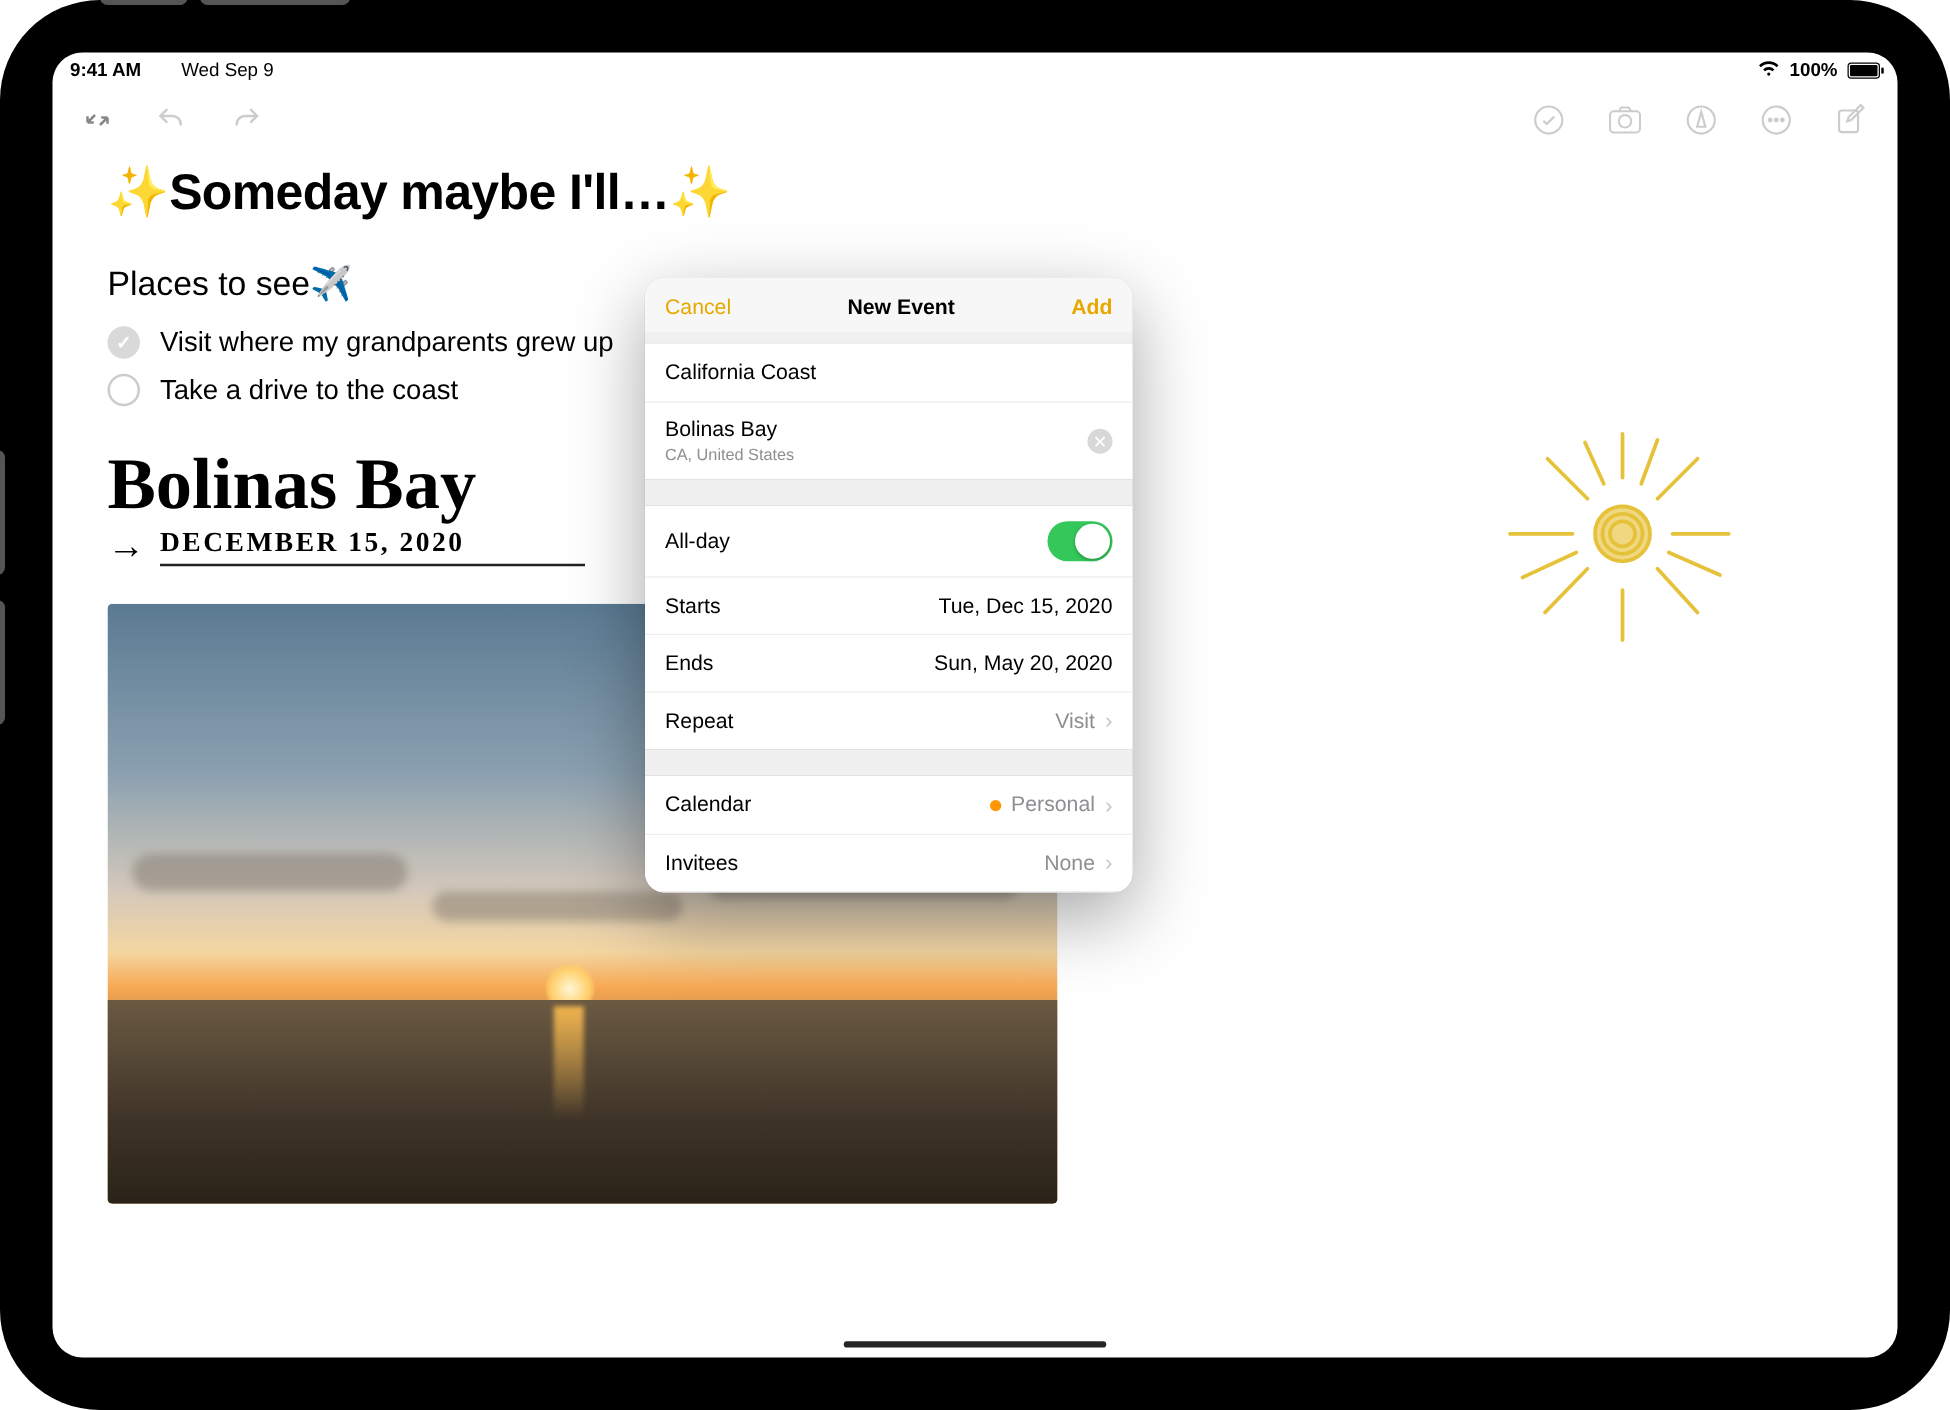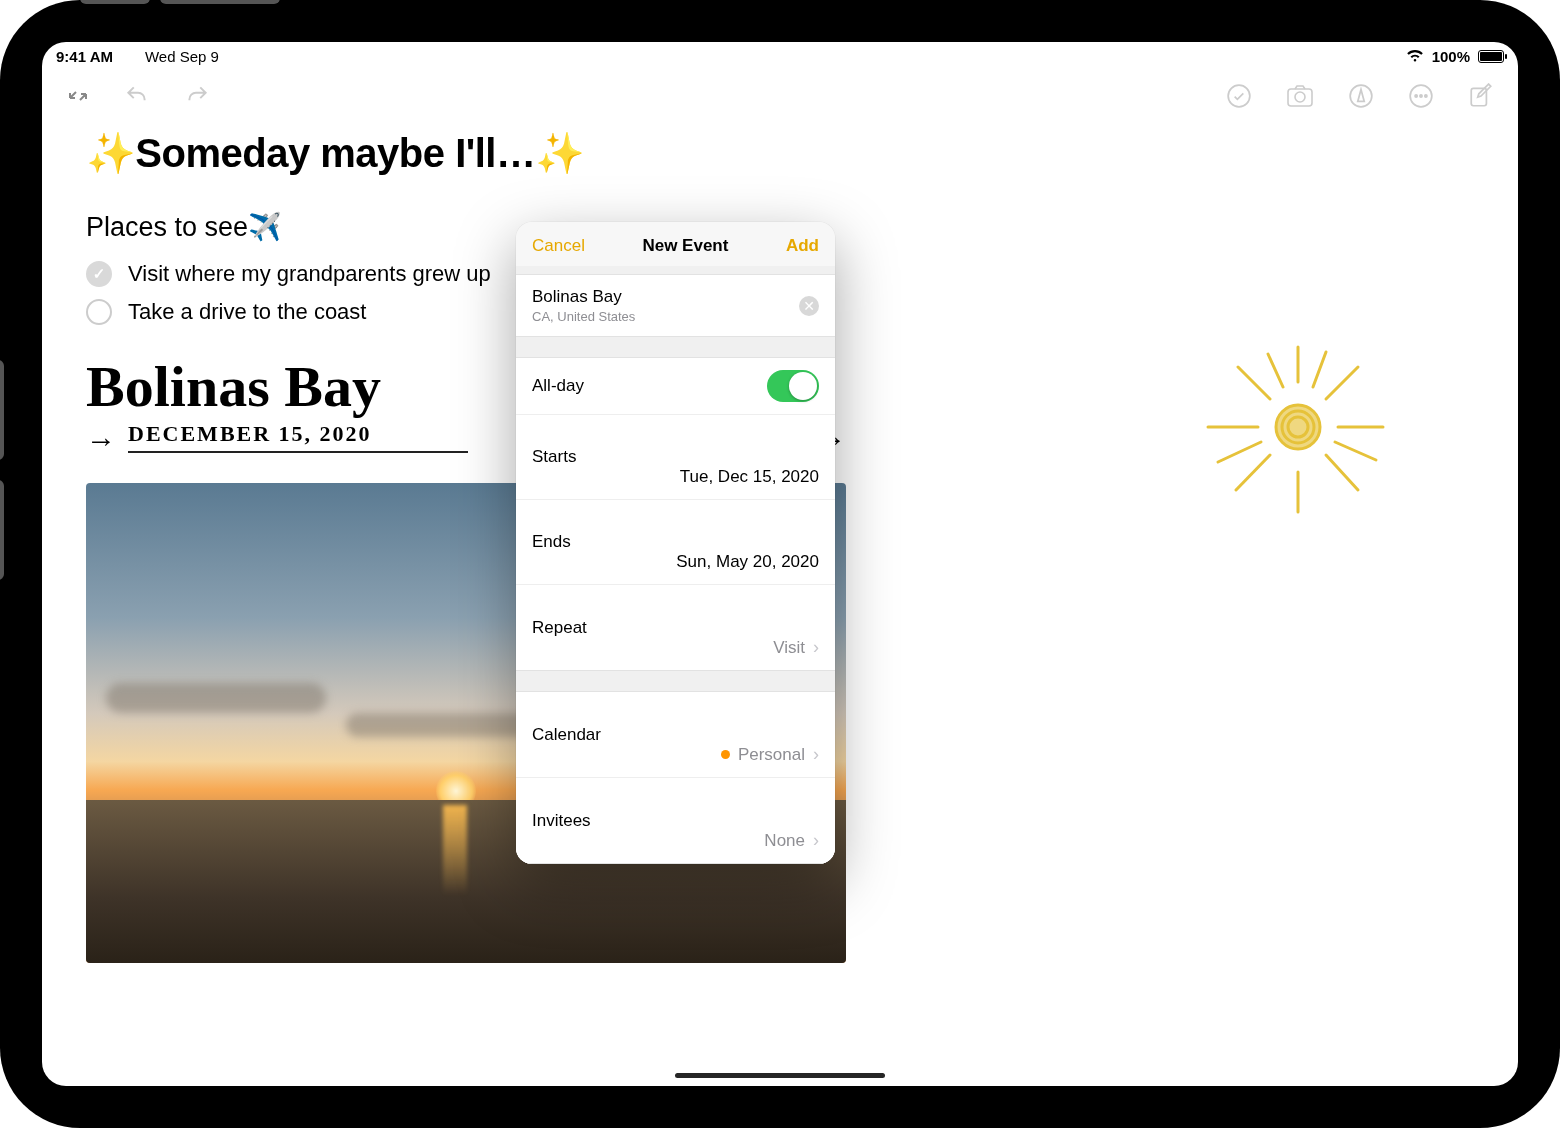--- a/index.html
+++ b/index.html
@@ -96,42 +96,42 @@
   .sea { position:absolute; left:0; right:0; top:66%; bottom:0; background:linear-gradient(to bottom,#6b5a42,#3e3328 60%,#2a2218); }
   .sun-disc { position:absolute; left:46%; top:60%; width:40px; height:40px; background:radial-gradient(circle,#fff6d6 0%, #ffcf6b 55%, rgba(255,200,90,0) 75%); border-radius:50%; }
   .reflection { position:absolute; left:47%; top:67%; width:24px; height:90px; background:linear-gradient(to bottom, rgba(255,190,80,.9), rgba(255,190,80,0)); filter:blur(2px);}
   .cloud { position:absolute; background:rgba(120,110,100,.45); border-radius:40px; filter:blur(4px);}
   .cloud.c1{ left:20px; top:200px; width:220px; height:30px; }
   .cloud.c2{ left:260px; top:230px; width:200px; height:24px; }
   .cloud.c3{ left:480px; top:210px; width:250px; height:26px; }
 
   
   .popover {
-    position:absolute; left:474px; top:180px; width:319px;
+    position:absolute; left:474px; top:180px; width:390px;
     background:#f4f4f4; border-radius:16px; overflow:hidden;
     box-shadow:0 20px 60px rgba(0,0,0,.35), 0 0 0 .5px rgba(0,0,0,.06);
     z-index:50;
     font-size:17px;
   }
   .pop-header {
     display:flex; align-items:center; justify-content:space-between;
     padding:14px 16px 10px 16px; background:#f7f7f7;
   }
   .pop-header .btn { color:#e6a800; font-size:17px; }
   .pop-header .btn.bold { font-weight:700; }
   .pop-header .title { font-weight:700; color:#000; }
   .cell-group { background:#fff; border-top:1px solid #e2e2e2; border-bottom:1px solid #e2e2e2; }
   .cell {
     display:flex; align-items:center; justify-content:space-between;
     padding:12px 16px; min-height:46px; border-top:1px solid #eee;
     background:#fff;
   }
   .cell:first-child{ border-top:none; }
   .cell .label { color:#000; }
-  .cell .val { color:#8e8e93; display:flex; align-items:center; gap:8px;margin-top:40px;}
+  .cell .val { color:#8e8e93; display:flex; align-items:center; gap:8px;}
   .cell .val.black { color:#000; }
   .cell .sub { font-size:13px; color:#8e8e93; margin-top:2px; }
   .clear-x { width:20px; height:20px; border-radius:50%; background:#d8d8d8; color:#fff; font-size:14px; display:flex; align-items:center; justify-content:center; }
   .gap { height:20px; background:#f0f0f0; }
   .chev { color:#c7c7cc; font-size:18px; }
   .dot-orange{ width:9px;height:9px;border-radius:50%;background:#ff9500;display:inline-block;}
 
   
   .toggle {
     width:52px; height:32px; background:#34c759; border-radius:16px; position:relative;
@@ -297,20 +297,23 @@
       <div class="pop-header">
         <span class="btn">Cancel</span>
         <span class="title">New Event</span>
         <span class="btn bold">Add</span>
       </div>
 
       <div class="gap" style="height:8px"></div>
 
       <div class="cell-group">
         <div class="cell">
+          <span class="label">California Coast</span>
+        </div>
+        <div class="cell">
           <div class="col" style="display:flex;flex-direction:column">
             <span class="label">Bolinas Bay</span>
             <span class="sub">CA, United States</span>
           </div>
           <span class="clear-x">✕</span>
         </div>
       </div>
 
       <div class="gap"></div>
 

